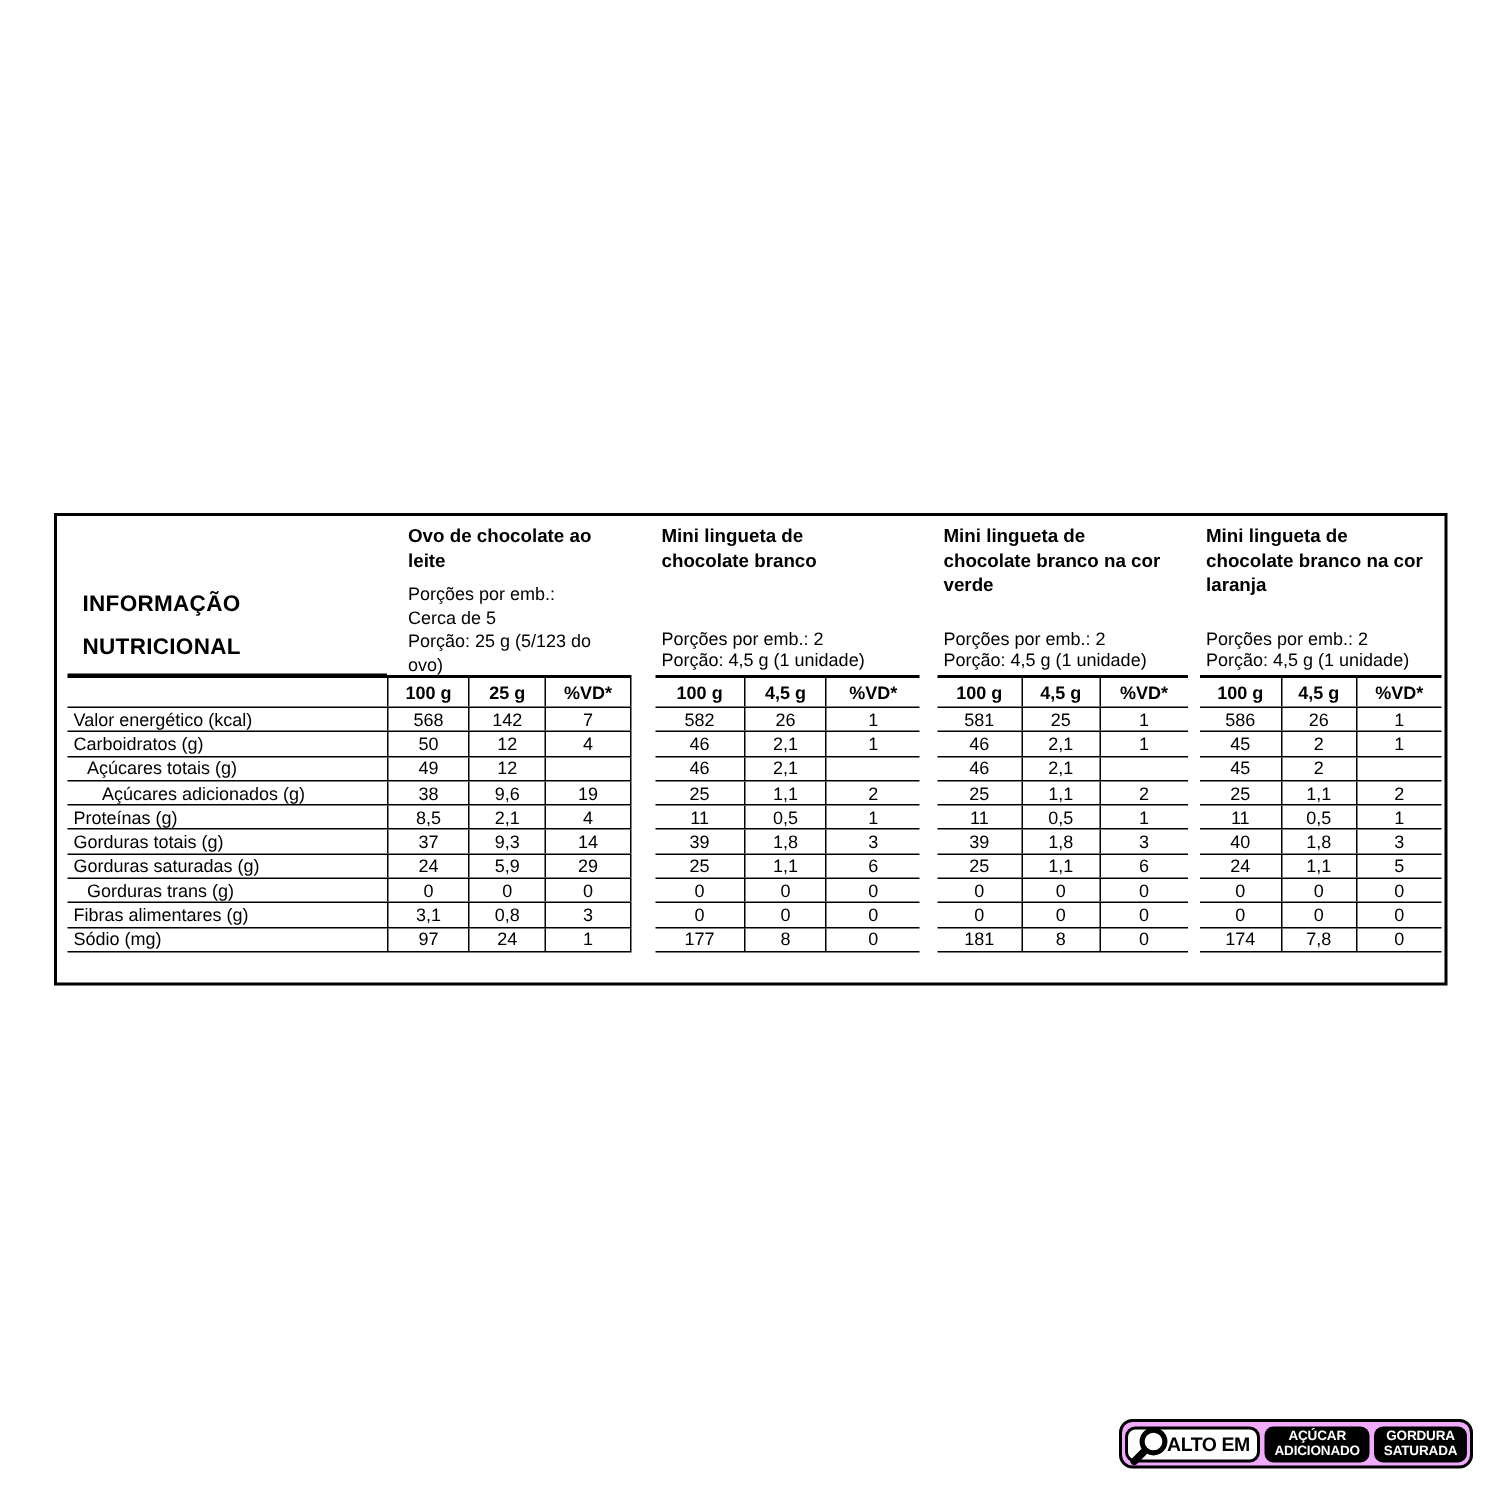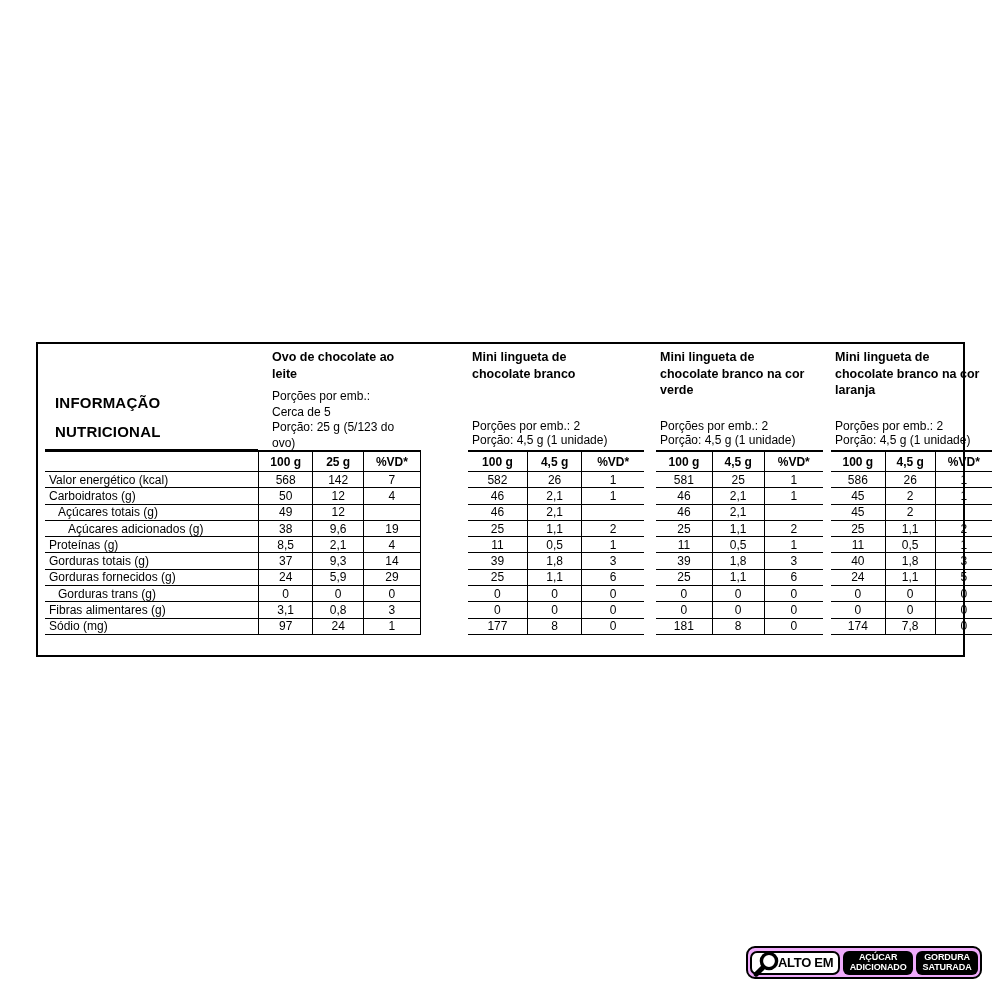--- a/index.html
+++ b/index.html
@@ -11,21 +11,21 @@
 
   
   .nutri-table {
     position:absolute; left:36px; top:342px; width:929px; height:315px;
     border:2px solid #000; box-sizing:border-box; padding:2px 0 0 7px;
     background:#fff;
   }
   .cols { display:flex; align-items:flex-start; }
   .col { box-sizing:border-box; flex:0 0 auto; }
   .label-col { width:213px; }
-  .g0 { width:163px; } .g1 { width:176px;margin-left:31px; } .g2 { width:167px; } .g3 { width:161px; }
+  .g0 { width:163px; } .g1 { width:176px; } .g2 { width:167px; } .g3 { width:161px; }
   .sp1 { width:16px; } .sp2 { width:12px; } .sp3 { width:8px; }
   .spacer { flex:0 0 auto; height:10px; }
 
   .hdr { height:106px; box-sizing:border-box; position:relative; }
   .label-hdr { border-bottom:3px solid #000; }
   .g-hdr { border-bottom:2px solid #000; padding:3px 0 0 4px; }
   .g-hdr.first { padding-left:14px; }
 
   .t1,.t2 { font-weight:bold; font-size:15px; letter-spacing:0.2px; position:absolute; left:10px; white-space:nowrap; }
   .t1 { bottom:38px; } .t2 { bottom:9px; }
@@ -84,21 +84,21 @@
         <div class="t2">NUTRICIONAL</div>
       </div>
       <div class="subhdr label-subhdr"></div>
 
     <div class="lrow ind0">Valor energético (kcal)</div>
         <div class="lrow ind0">Carboidratos (g)</div>
         <div class="lrow ind1">Açúcares totais (g)</div>
         <div class="lrow ind2">Açúcares adicionados (g)</div>
         <div class="lrow ind0">Proteínas (g)</div>
         <div class="lrow ind0">Gorduras totais (g)</div>
-        <div class="lrow ind0">Gorduras fornecidos (g)</div>
+        <div class="lrow ind0">Gorduras saturadas (g)</div>
         <div class="lrow ind1">Gorduras trans (g)</div>
         <div class="lrow ind0">Fibras alimentares (g)</div>
         <div class="lrow ind0">Sódio (mg)</div>
       </div>
 
     <div class="col group ends g0" id="group-0">
         <div class="hdr g-hdr first">
           <div class="g-title">Ovo de chocolate ao leite</div>
           <div class="g-portions">
             <div class="">Porções por emb.:</div>

